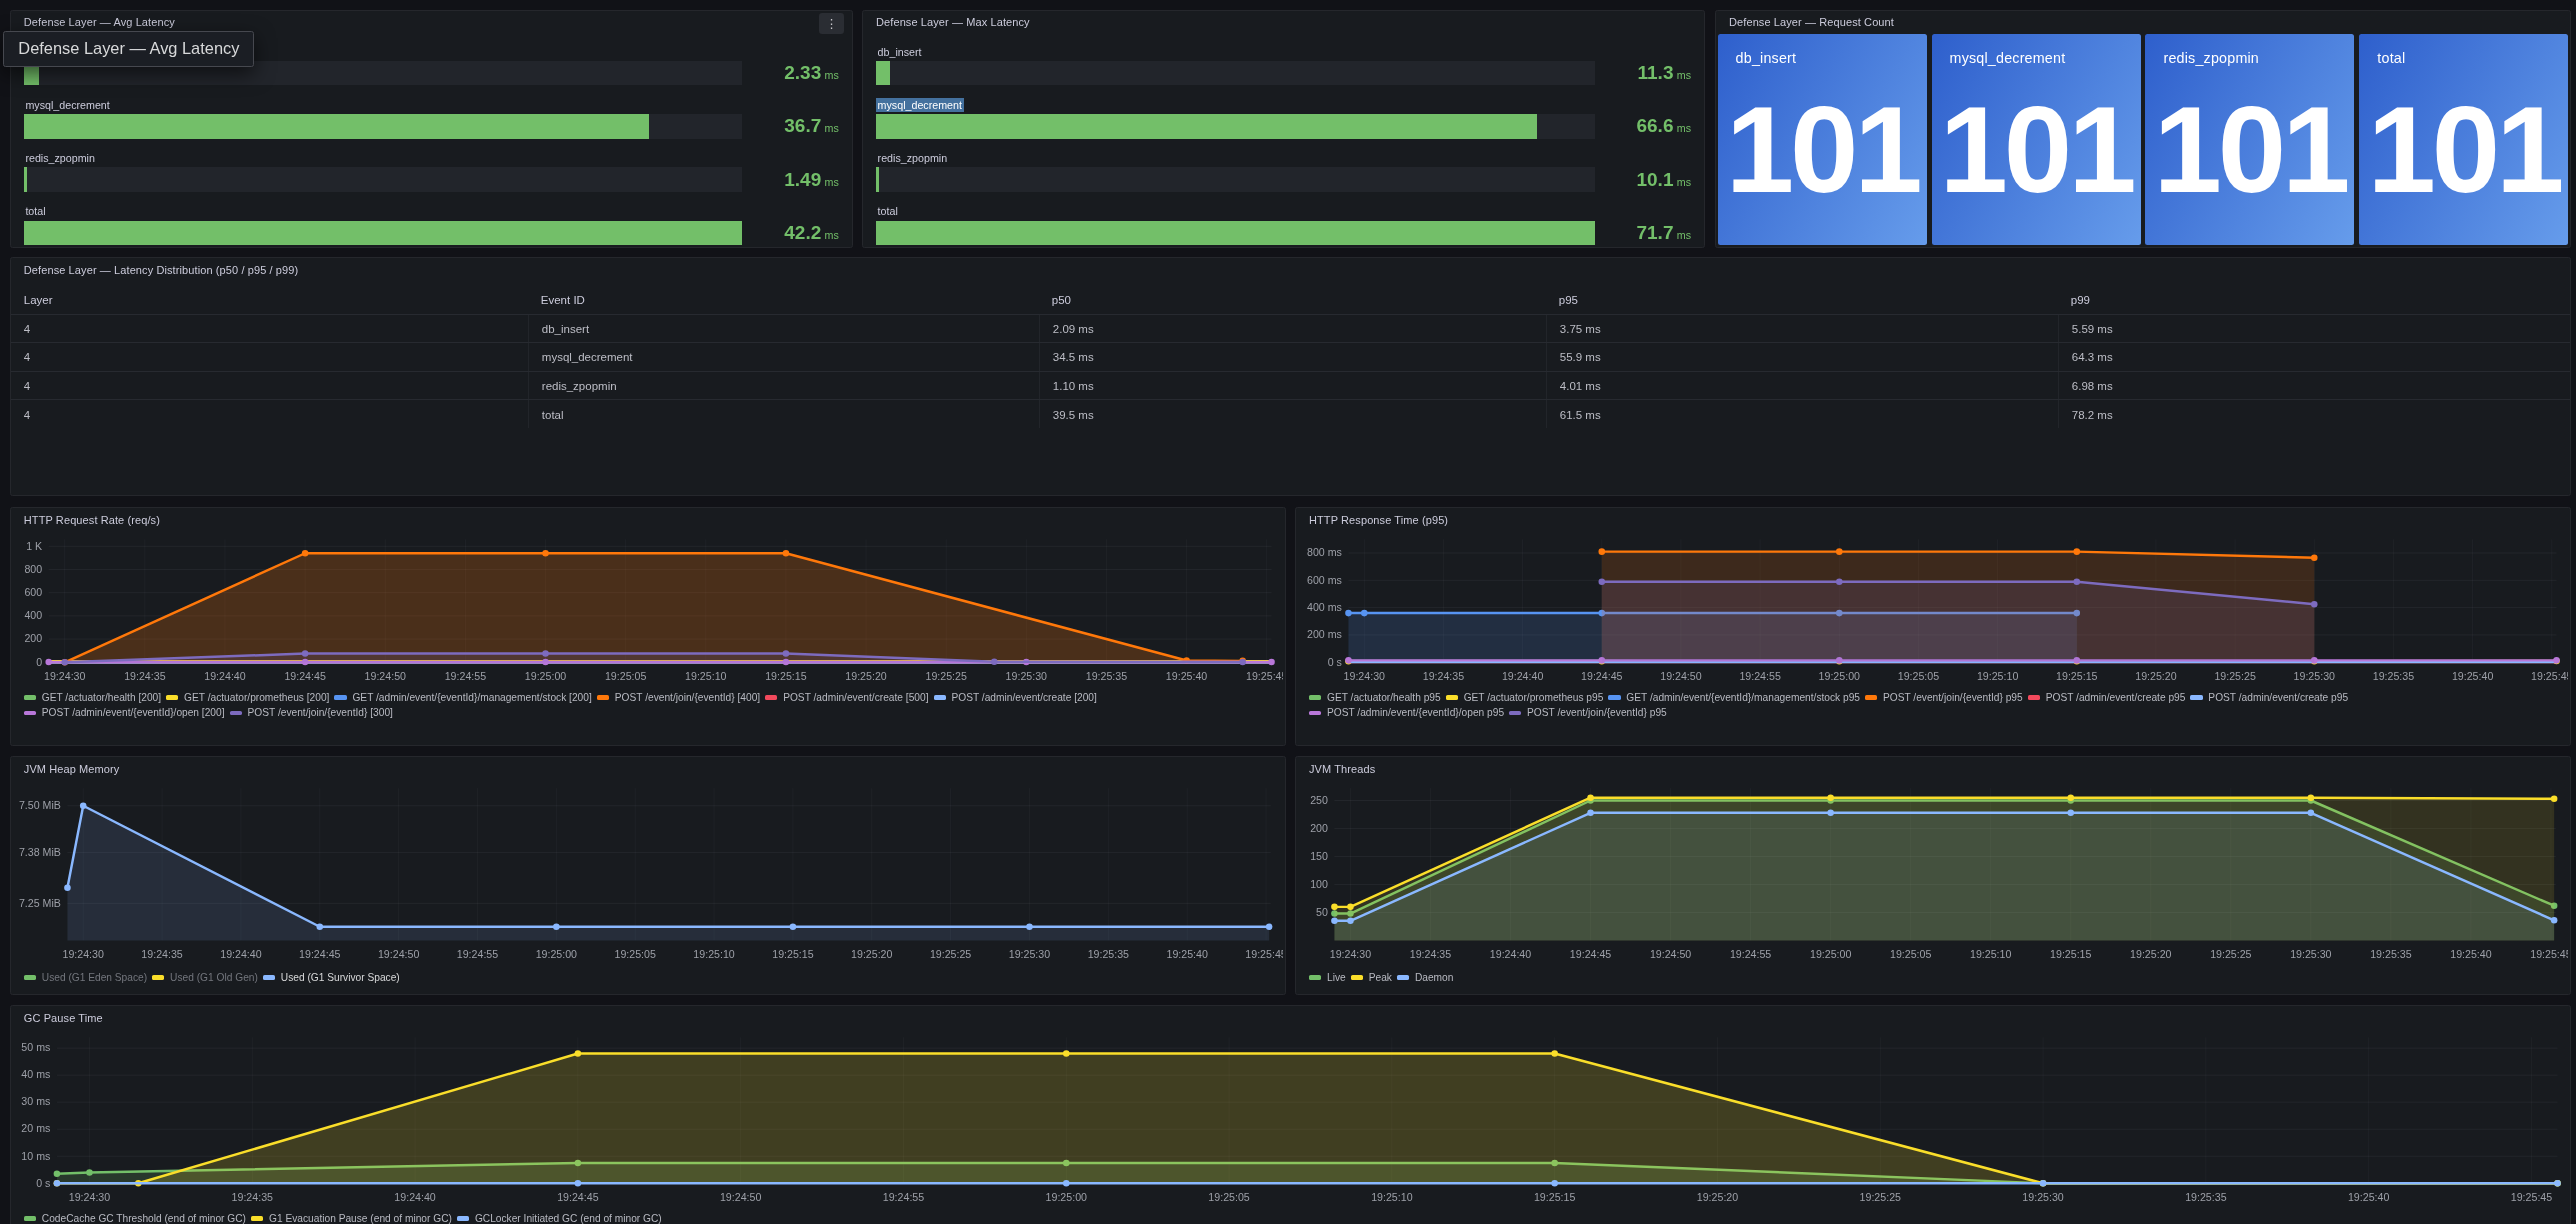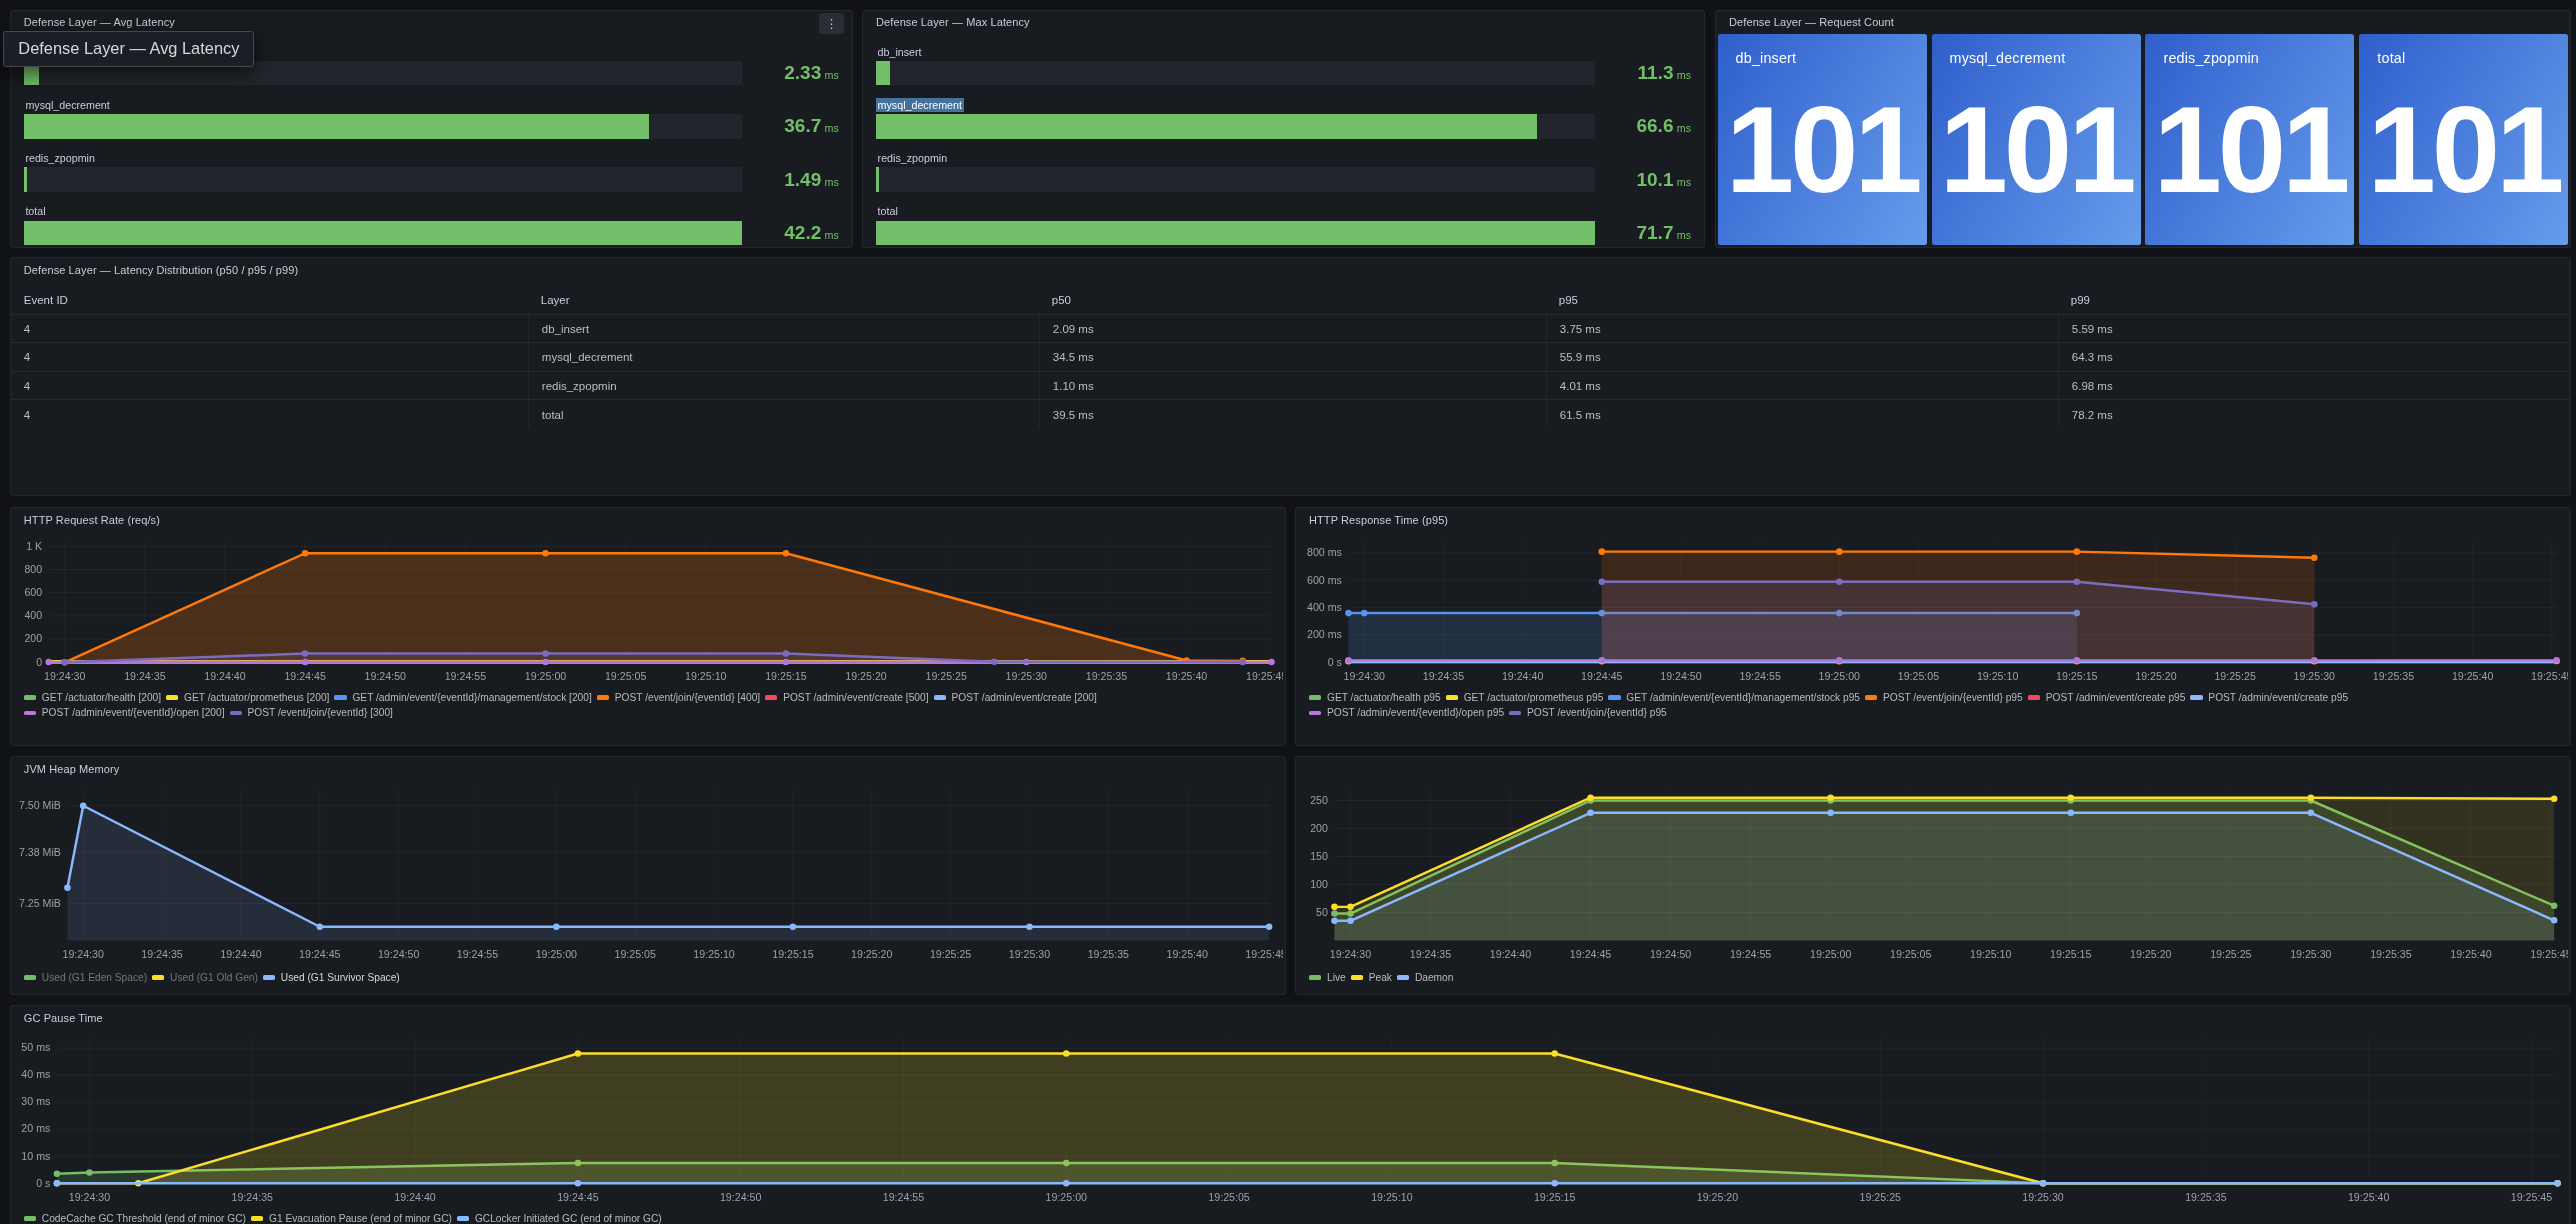--- a/index.html
+++ b/index.html
@@ -173,22 +173,22 @@
         </div>
       </div>
   </section>
 
   <section class="panel" style="left:9.8px;top:257px;width:2561px;height:239px">
     <header class="ph">
       <h2>Defense Layer — Latency Distribution (p50 / p95 / p99)</h2>
     </header>
     <div class="tbl">
         <div class="trow thead">
+          <div class="c">Layer</div>
           <div class="c">Event ID</div>
-          <div class="c">Layer</div>
           <div class="c r">p50</div>
           <div class="c r">p95</div>
           <div class="c r">p99</div>
         </div>
         <div class="tbody">
           <div class="trow">
             <div class="c">4</div>
             <div class="c">db_insert</div>
             <div class="c r">2.09 ms</div>
             <div class="c r">3.75 ms</div>
@@ -533,20 +533,23 @@
           </div>
           <div class="leg-item bright">
             <span class="sw" style="background: rgb(138, 184, 255);"></span>
             <span class="lt">Used (G1 Survivor Space)</span>
           </div>
         </div>
       </div>
   </section>
 
   <section class="panel" style="left:1295px;top:756px;width:1276px;height:239px">
+    <header class="ph">
+      <h2>JVM Threads</h2>
+    </header>
     <div class="chart">
         <svg width="1272" height="185" viewBox="0 0 1552 226">
           <line x1="65.55439056356488" y1="10" x2="65.55439056356488" y2="196" stroke="rgba(204,204,220,0.05)" stroke-width="1"></line>
           <text x="65.55439056356488" y="218" text-anchor="middle" fill="#9da0a8" font-size="13">19:24:30</text>
           <line x1="163.32634338138925" y1="10" x2="163.32634338138925" y2="196" stroke="rgba(204,204,220,0.05)" stroke-width="1"></line>
           <text x="163.32634338138925" y="218" text-anchor="middle" fill="#9da0a8" font-size="13">19:24:35</text>
           <line x1="261.0982961992137" y1="10" x2="261.0982961992137" y2="196" stroke="rgba(204,204,220,0.05)" stroke-width="1"></line>
           <text x="261.0982961992137" y="218" text-anchor="middle" fill="#9da0a8" font-size="13">19:24:40</text>
           <line x1="358.870249017038" y1="10" x2="358.870249017038" y2="196" stroke="rgba(204,204,220,0.05)" stroke-width="1"></line>
           <text x="358.870249017038" y="218" text-anchor="middle" fill="#9da0a8" font-size="13">19:24:45</text>

